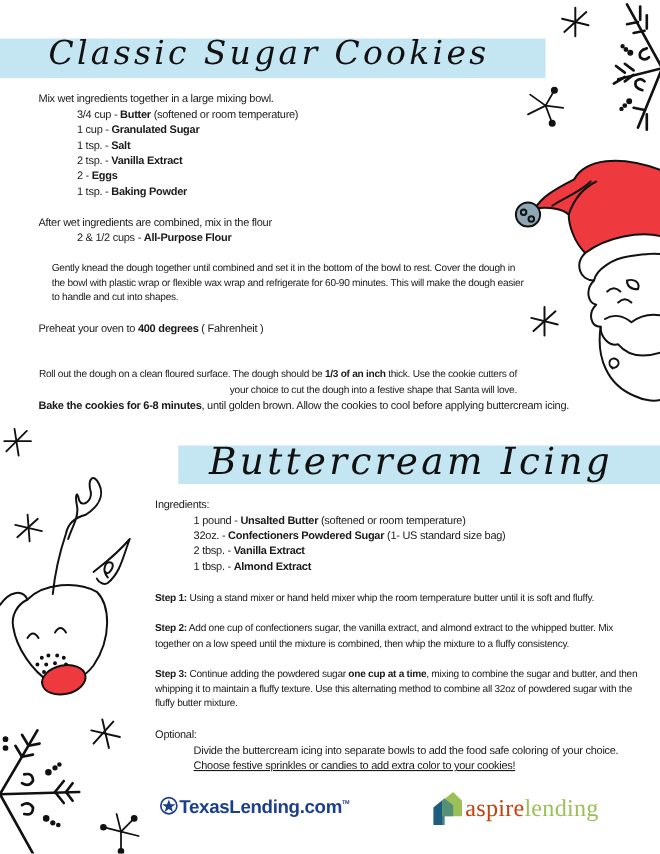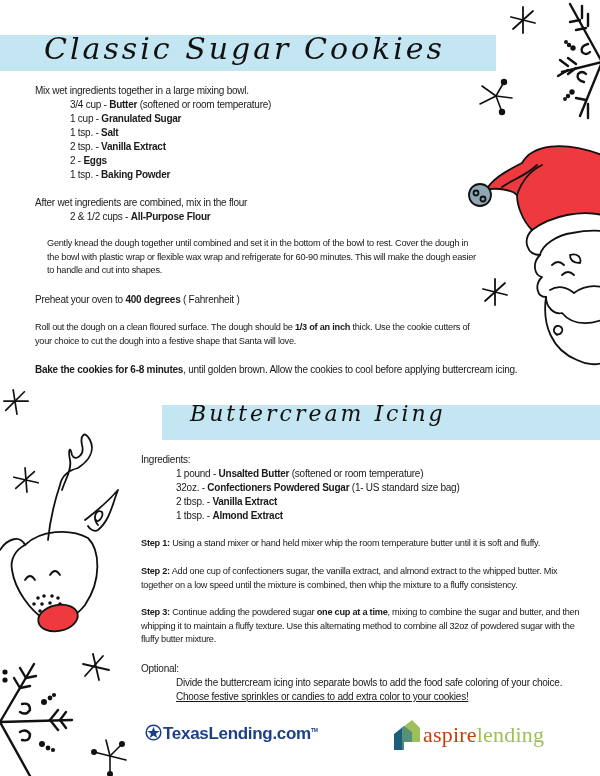--- a/index.html
+++ b/index.html
@@ -62,26 +62,26 @@
 <div class="txt" style="left:70px; top:154px;text-align:right;"><span>2 - </span><b>Eggs</b><span></span></div>
 <div class="txt" style="left:70px; top:168px;text-align:center;"><span>1 tsp. - </span><b>Baking Powder</b><span></span></div>
 
 <div class="txt" style="left:35px; top:196px;">After wet ingredients are combined, mix in the flour</div>
 <div class="txt" style="left:70px; top:210px;"><span>2 &amp; 1/2 cups - </span><b>All-Purpose Flour</b></div>
 
 <div class="para" style="left:35px; top:237px; width:432px;margin-left:12px;"> Gently knead the dough together until combined and set it in the bottom of the bowl to rest. Cover the dough in the bowl with plastic wrap or flexible wax wrap and refrigerate for 60-90 minutes. This will make the dough easier to handle and cut into shapes.</div>
 
 <div class="txt" style="left:35px; top:293px;"><span>Preheat your oven to </span><b>400 degrees</b><span> ( Fahrenheit )</span></div>
 
-<div class="para" style="left:35px; top:321px; width:435px;"><span>Roll out the dough on a clean floured surface. The dough should be </span><b>1/3 of an inch</b><span> thick. Use the cookie cutters of your choice to cut the dough into a festive shape that Santa will love.</span></div>
+<div class="para" style="left:35px; top:334px; width:435px;text-align:right;"><span>Roll out the dough on a clean floured surface. The dough should be </span><b>1/3 of an inch</b><span> thick. Use the cookie cutters of your choice to cut the dough into a festive shape that Santa will love.</span></div>
 
 <div class="txt" style="left:35px; top:363px;"><b>Bake the cookies for 6-8 minutes</b><span>, until golden brown. Allow the cookies to cool before applying buttercream icing.</span></div>
 
 <div class="banner" style="left:162px; top:405px; width:438px; height:35px;"></div>
-<div class="script-title" style="left:190px; top:403px; font-size:22px;">Buttercream Icing</div>
+<div class="script-title" style="left:190px; top:403px; font-size:34px;">Buttercream Icing</div>
 
 <div class="txt" style="left:141px; top:453px;">Ingredients:</div>
 <div class="txt" style="left:176px; top:467px;"><span>1 pound - </span><b>Unsalted Butter</b><span> (softened or room temperature)</span></div>
 <div class="txt" style="left:176px; top:481px;"><span>32oz. - </span><b>Confectioners Powdered Sugar</b><span> (1- US standard size bag)</span></div>
 <div class="txt" style="left:176px; top:495px;"><span>2 tbsp. - </span><b>Vanilla Extract</b><span></span></div>
 <div class="txt" style="left:176px; top:509px;"><span>1 tbsp. - </span><b>Almond Extract</b><span></span></div>
 
 <div class="para" style="left:141px; top:537px; width:445px;"><b>Step 1:</b><span> Using a stand mixer or hand held mixer whip the room temperature butter until it is soft and fluffy.</span></div>
 <div class="para" style="left:141px; top:565px; width:420px;"><b>Step 2:</b><span> Add one cup of confectioners sugar, the vanilla extract, and almond extract to the whipped butter. Mix together on a low speed until the mixture is combined, then whip the mixture to a fluffy consistency.</span></div>
 <div class="para" style="left:141px; top:606px; width:442px;"><b>Step 3:</b><span> Continue adding the powdered sugar </span><b>one cup at a time</b><span>, mixing to combine the sugar and butter, and then whipping it to maintain a fluffy texture. Use this alternating method to combine all 32oz of powdered sugar with the fluffy butter mixture.</span></div>

